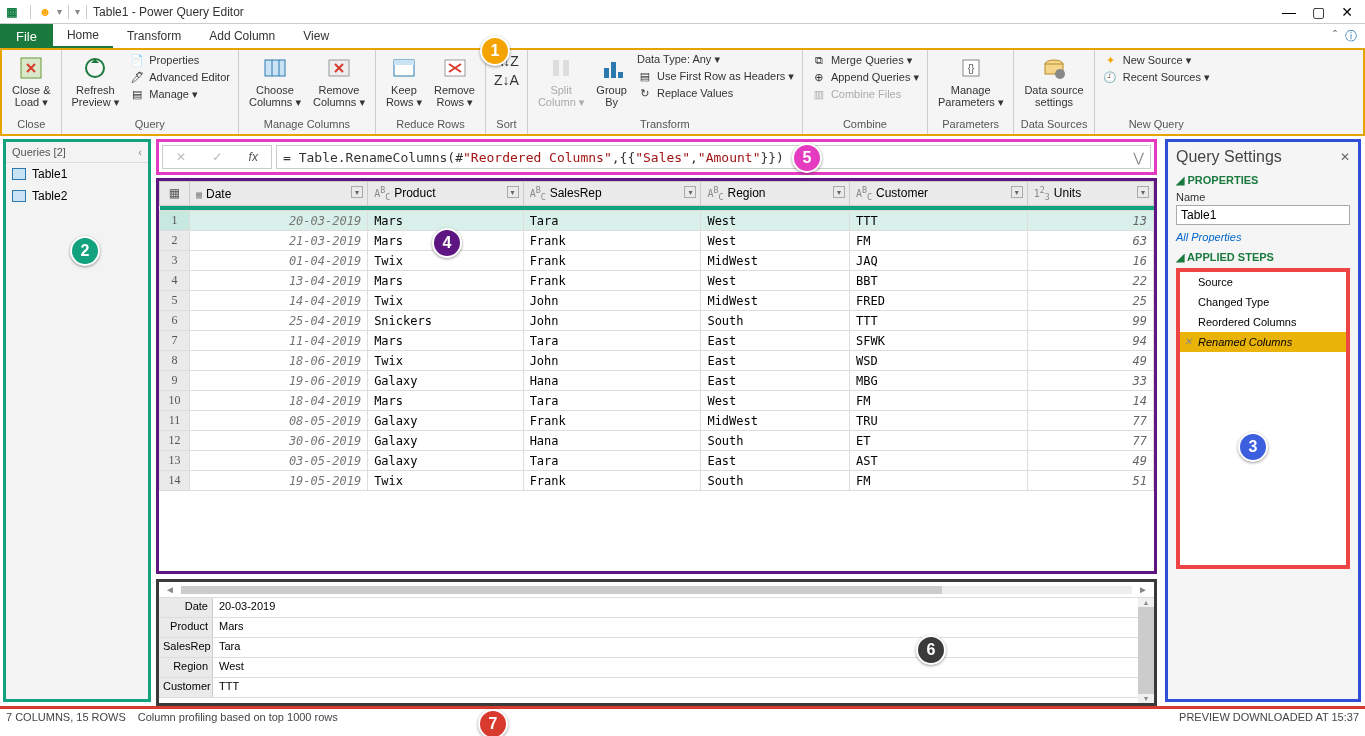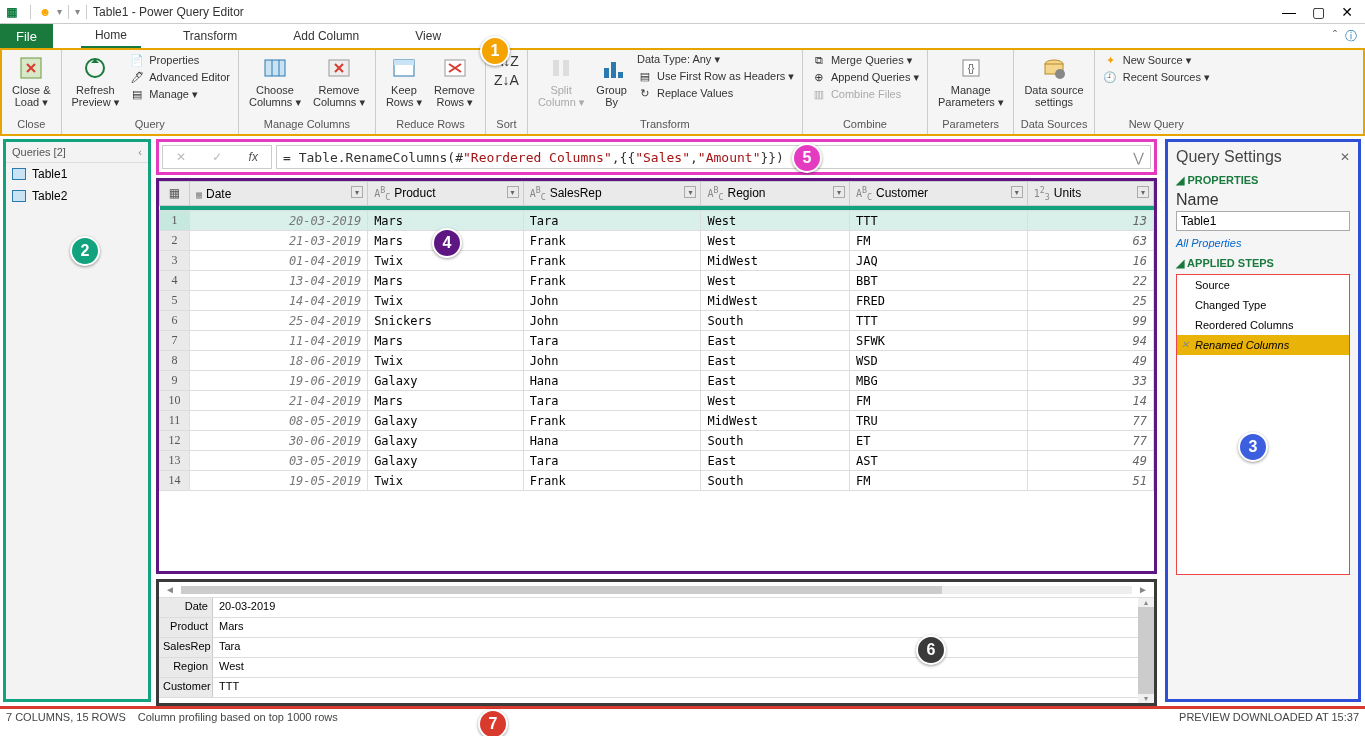--- a/index.html
+++ b/index.html
@@ -9,21 +9,21 @@
 .titlebar { height: 24px; background: #fff; display: flex; align-items: center; border-bottom: 1px solid #ccc; padding: 0 4px; }
 .titlebar .icon { width: 16px; height: 16px; margin-right: 4px; display: flex; align-items: center; justify-content: center; }
 .titlebar .excel-icon { color: #107c41; font-weight: bold; }
 .titlebar .smile { color: orange; }
 .titlebar .sep { width: 1px; height: 14px; background: #ccc; margin: 0 6px; }
 .titlebar .title { font-size: 12px; color: #333; }
 .titlebar .winbtns { margin-left: auto; display: flex; gap: 16px; padding-right: 8px; }
 .titlebar .winbtns span { font-size: 14px; cursor: pointer; }
 
 
-.tabs-row { height: 24px; display: flex; align-items: stretch; background: #fff; gap: 28px; }
+.tabs-row { height: 24px; display: flex; align-items: stretch; background: #fff; }
 .tab-file { background: #1a7a3e; color: #fff; padding: 0 16px; display: flex; align-items: center; font-size: 13px; }
 .tab { padding: 0 14px; display: flex; align-items: center; color: #333; cursor: pointer; }
 .tab.active { border-bottom: 2px solid #1a7a3e; }
 .tabs-right { margin-left: auto; display: flex; align-items: center; gap: 8px; padding-right: 8px; color: #666; }
 
 
 .ribbon { height: 88px; display: flex; border: 2px solid #e6a400; background: #f5f5f5; }
 .ribbon-group { border-right: 1px solid #ccc; padding: 2px 6px; display: flex; flex-direction: column; }
 .ribbon-group .items { flex: 1; display: flex; align-items: flex-start; gap: 4px; }
 .ribbon-group .label { text-align: center; font-size: 11px; color: #555; padding-bottom: 2px; }
@@ -76,24 +76,24 @@
 .vscroll { position: absolute; right: 0; top: 0; width: 16px; height: 100%; background: #f0f0f0; display: flex; flex-direction: column; align-items: center; font-size: 8px; color: #888; }
 .vscroll .thumb { background: #ccc; width: 100%; flex:1; }
 
 
 .qsettings { position: absolute; left: 1165px; top: 139px; width: 196px; height: 563px; border: 3px solid #2f4fd6; background: #f5f5f5; padding: 6px 8px; }
 .qsettings h2 { font-size: 16px; font-weight: normal; color: #444; margin-bottom: 6px; }
 .qsettings .close { position: absolute; right: 8px; top: 8px; color: #666; cursor: pointer; }
 .qsettings .sect { font-size: 11px; color: #1a7a3e; font-weight: bold; margin: 8px 0 4px; }
 .qsettings .sect::before { content: "▸ "; color: #1a7a3e; }
 .qsettings .sect.open::before { content: "◢ "; }
-.qsettings .name-lbl { font-size: 16px; color: #333; }
+.qsettings .name-lbl { font-size: 11px; color: #333; }
 .qsettings input.name { width: 100%; border: 1px solid #aaa; padding: 2px 4px; font-size: 12px; margin-top: 2px; }
 .qsettings .link { color: #0066cc; font-size: 11px; margin-top: 6px; cursor: pointer; font-style: italic; }
-.steps { border: 1px solid #ef4444; background: #fff; margin-top: 4px; height: 301px; }
+.steps { border: 4px solid #ef4444; background: #fff; margin-top: 4px; height: 301px; }
 .step { padding: 4px 18px; font-size: 11px; cursor: pointer; position: relative; }
 .step.sel { background: #eab308; font-style: italic; }
 .step.sel::before { content: "✕"; position: absolute; left: 4px; color: #888; font-size: 10px; }
 
 
 .statusbar { position: absolute; left: 0; bottom: 12px; width: 100%; height: 18px; background: #fff; border-top: 3px solid #d83a2e; display: flex; align-items: center; font-size: 11px; color: #444; padding: 0 6px; }
 .statusbar .right { margin-left: auto; }
 
 
 .badge { position: absolute; width: 30px; height: 30px; border-radius: 50%; color: #fff; font-weight: bold; font-size: 16px; display: flex; align-items: center; justify-content: center; border: 2px solid #fff; box-shadow: 0 1px 3px rgba(0,0,0,0.4); z-index: 50; }
@@ -487,21 +487,21 @@
           <td class="rownum">9</td>
           <td class="date-col">19-06-2019</td>
           <td>Galaxy</td>
           <td>Hana</td>
           <td>East</td>
           <td>MBG</td>
           <td class="num-col">33</td>
         </tr>
         <tr>
           <td class="rownum">10</td>
-          <td class="date-col">21-04-2019</td>
+          <td class="date-col">18-04-2019</td>
           <td>Mars</td>
           <td>Tara</td>
           <td>West</td>
           <td>FM</td>
           <td class="num-col">14</td>
         </tr>
         <tr>
           <td class="rownum">11</td>
           <td class="date-col">08-05-2019</td>
           <td>Galaxy</td>

